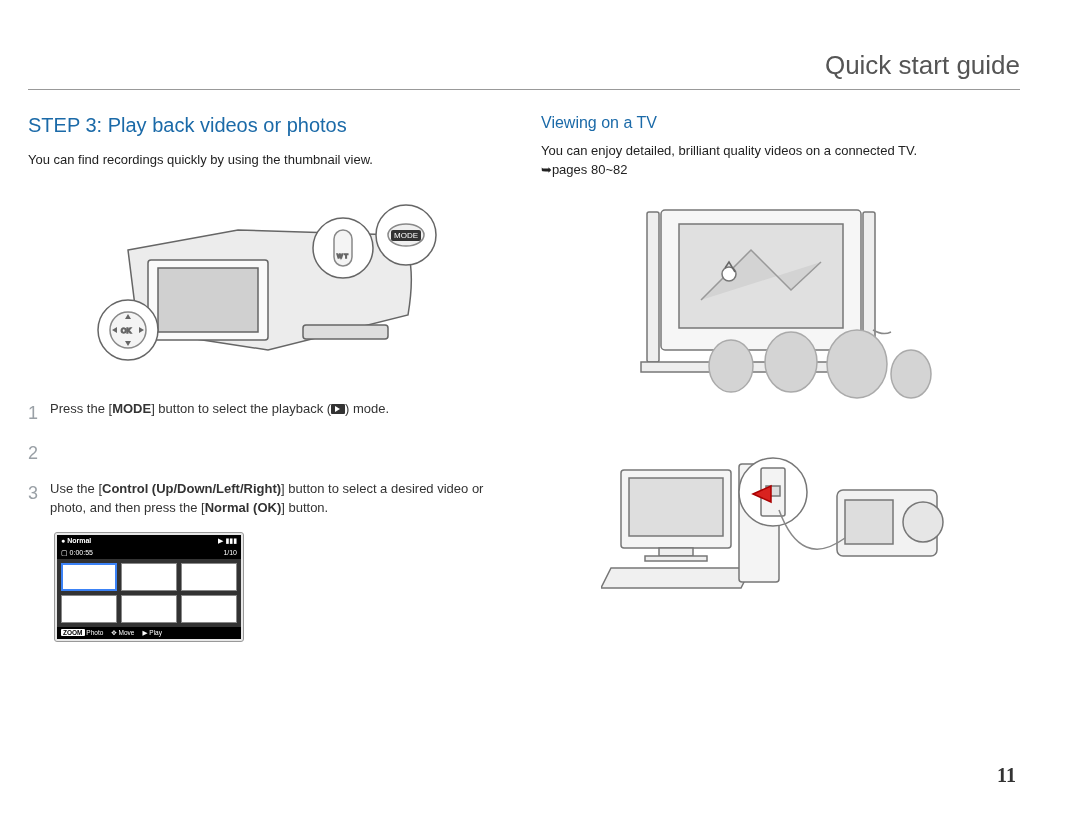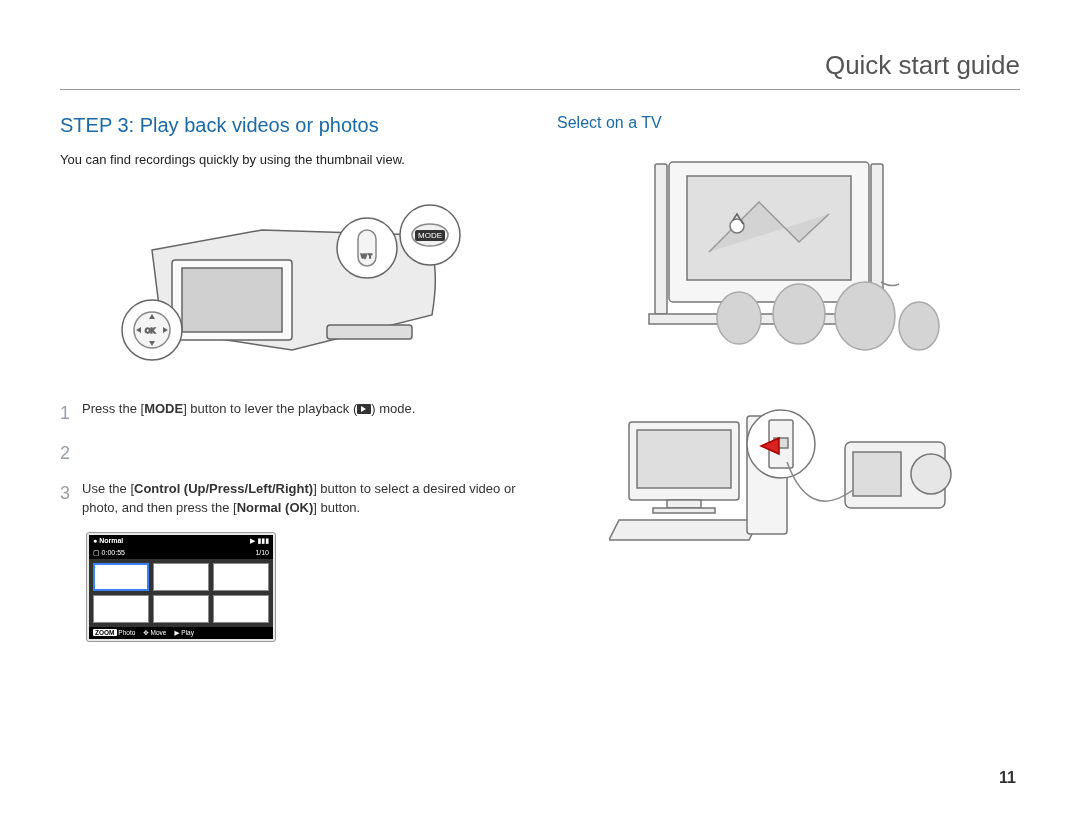--- a/index.html
+++ b/index.html
@@ -5,21 +5,21 @@
     * { box-sizing: border-box; margin: 0; padding: 0; }
     body {
       font-family: Arial, Helvetica, sans-serif;
       background: #fff;
       width: 1080px;
       height: 825px;
       position: relative;
       color: #333;
     }
     .page {
-      padding: 50px 60px 40px 60px;
+      padding: 50px 60px 40px 28px;
     }
     .header {
       border-bottom: 1px solid #999;
       padding-bottom: 8px;
       margin-bottom: 24px;
       text-align: right;
     }
     .header-title {
       font-size: 26px;
       color: #555;
@@ -76,22 +76,23 @@
     }
     ol.steps li .txt { flex: 1; }
     .thumb-shot {
       margin-top: 8px;
       margin-left: 26px;
     }
     .page-num {
       position: absolute;
       bottom: 38px;
       right: 64px;
-      font-size: 16px;
+      font-size: 20px;
       font-weight: bold;
+      font-family: Liberation Serif, serif;
     }
     .arrow-pages { font-family: sans-serif; }
     b { font-weight: bold; }
     
     .thumb-box {
       width: 190px;
       background: #e8e8e8;
       border: 1px solid #999;
       border-radius: 3px;
       padding: 2px;
@@ -165,33 +166,33 @@
           </g>
           <rect x="303" y="50" width="30" height="11" rx="2" fill="#333"></rect>
           <text x="306" y="58" font-size="8" fill="#fff">MODE</text>
         </svg>
       </div>
 
       <ol class="steps">
         <li>
           <span class="num">1</span>
           <span class="txt">
-            <span>Press the [</span><b>MODE</b><span>] button to lever the playback (</span><svg width="14" height="10" style="vertical-align:-1px">
+            <span>Press the [</span><b>MODE</b><span>] button to select the playback (</span><svg width="14" height="10" style="vertical-align:-1px">
                 <rect x="0" y="0" width="14" height="10" rx="1" fill="#333"></rect>
                 <polygon points="4,2 4,8 9,5" fill="#fff"></polygon>
               </svg><span>) mode.</span>
           </span>
         </li>
         <li>
           <span class="num">2</span>
         </li>
         <li>
           <span class="num">3</span>
           <span class="txt">
-            <span>Use the [</span><b>Control (Up/Press/Left/Right)</b><span>] button to select a desired video or photo, and then press the [</span><b>Normal (OK)</b><span>] button.</span>
+            <span>Use the [</span><b>Control (Up/Down/Left/Right)</b><span>] button to select a desired video or photo, and then press the [</span><b>Normal (OK)</b><span>] button.</span>
           </span>
         </li>
       </ol>
 
       <div class="thumb-shot">
         <div class="thumb-box">
           <div class="thumb-bar">
             <span><span>●</span> <b>Normal</b></span>
             <span>▶ ▮▮▮</span>
           </div>
@@ -210,21 +211,25 @@
           <div class="thumb-bottom">
             <span><span class="tag">ZOOM</span> <span>Photo</span></span>
             <span><span>✥</span> <span>Move</span></span>
             <span><span>▶</span> <span>Play</span></span>
           </div>
         </div>
       </div>
     </div>
 
     <div class="col">
-      <div class="sub-heading">Select on a TV</div>
+      <div class="sub-heading">Viewing on a TV</div>
+      <div class="body-text">
+        <span>You can enjoy detailed, brilliant quality videos on a connected TV.</span><br>
+        <span class="arrow-pages">➥pages 80~82</span>
+      </div>
 
       <div class="illustration">
         <svg width="320" height="210" viewBox="0 0 320 210">
           <g fill="none" stroke="#777" stroke-width="1.5">
             <rect x="40" y="20" width="200" height="140" rx="4" fill="#f6f6f6"></rect>
             <rect x="58" y="34" width="164" height="104" fill="#e0e0e0"></rect>
             <path d="M80 110 L130 60 L170 100 L200 72" stroke="#999" fill="#d3d3d3"></path>
             <circle cx="108" cy="84" r="7" fill="#fff"></circle>
             <path d="M104 78 l4 -6 l6 10" stroke="#666"></path>
             <rect x="26" y="22" width="12" height="150" rx="2" fill="#eee"></rect>

